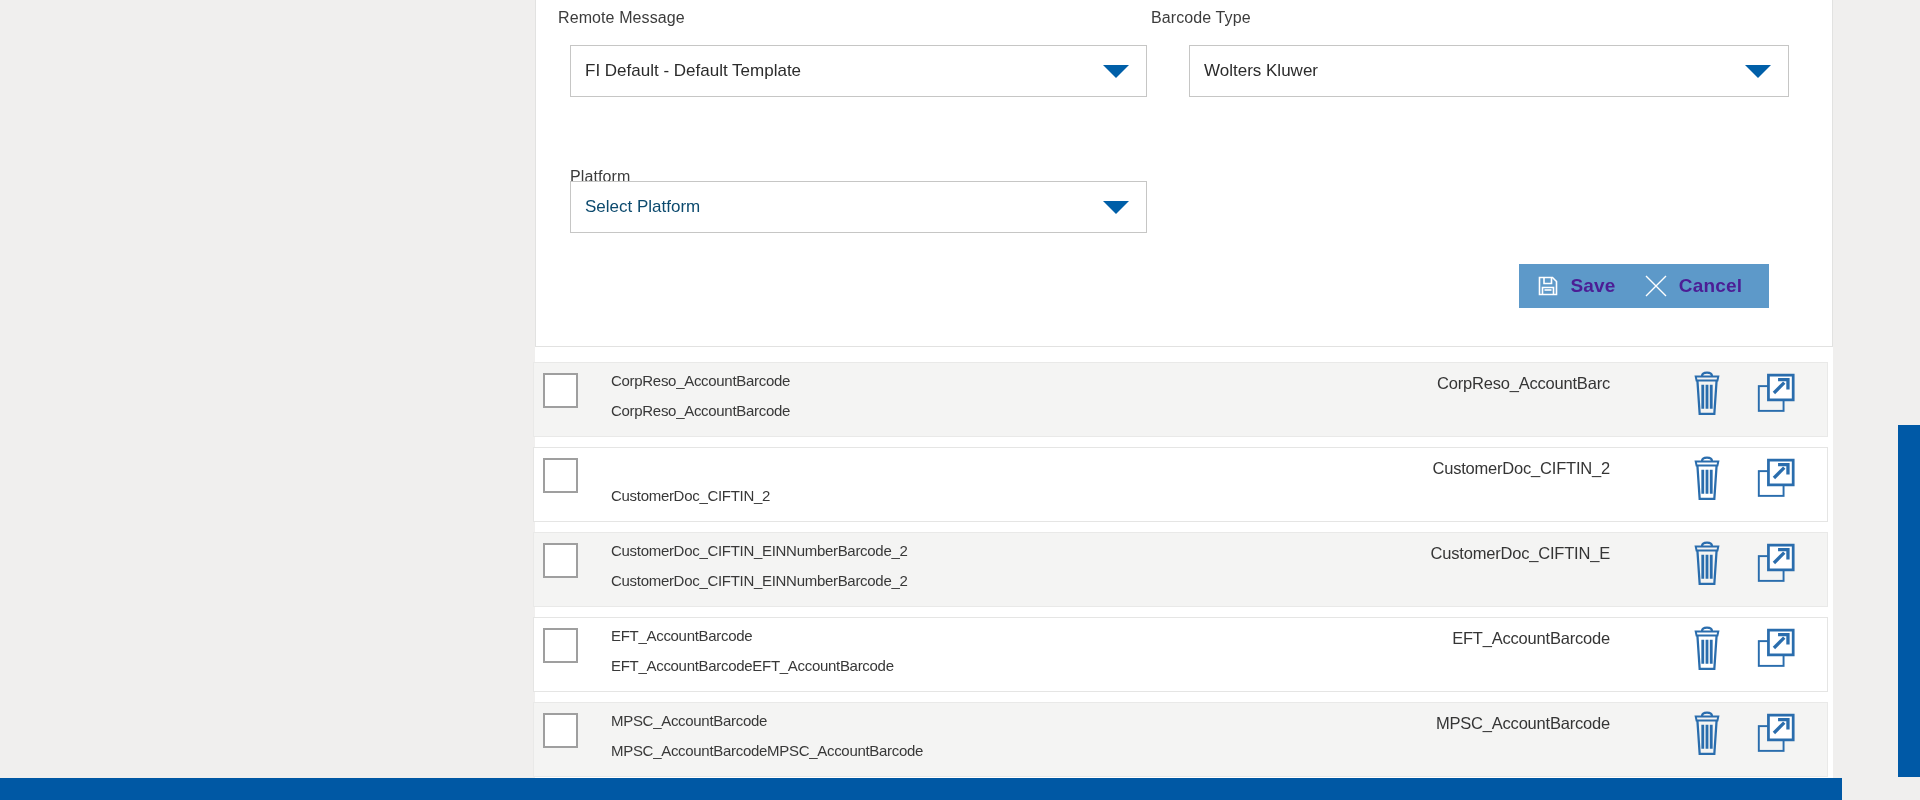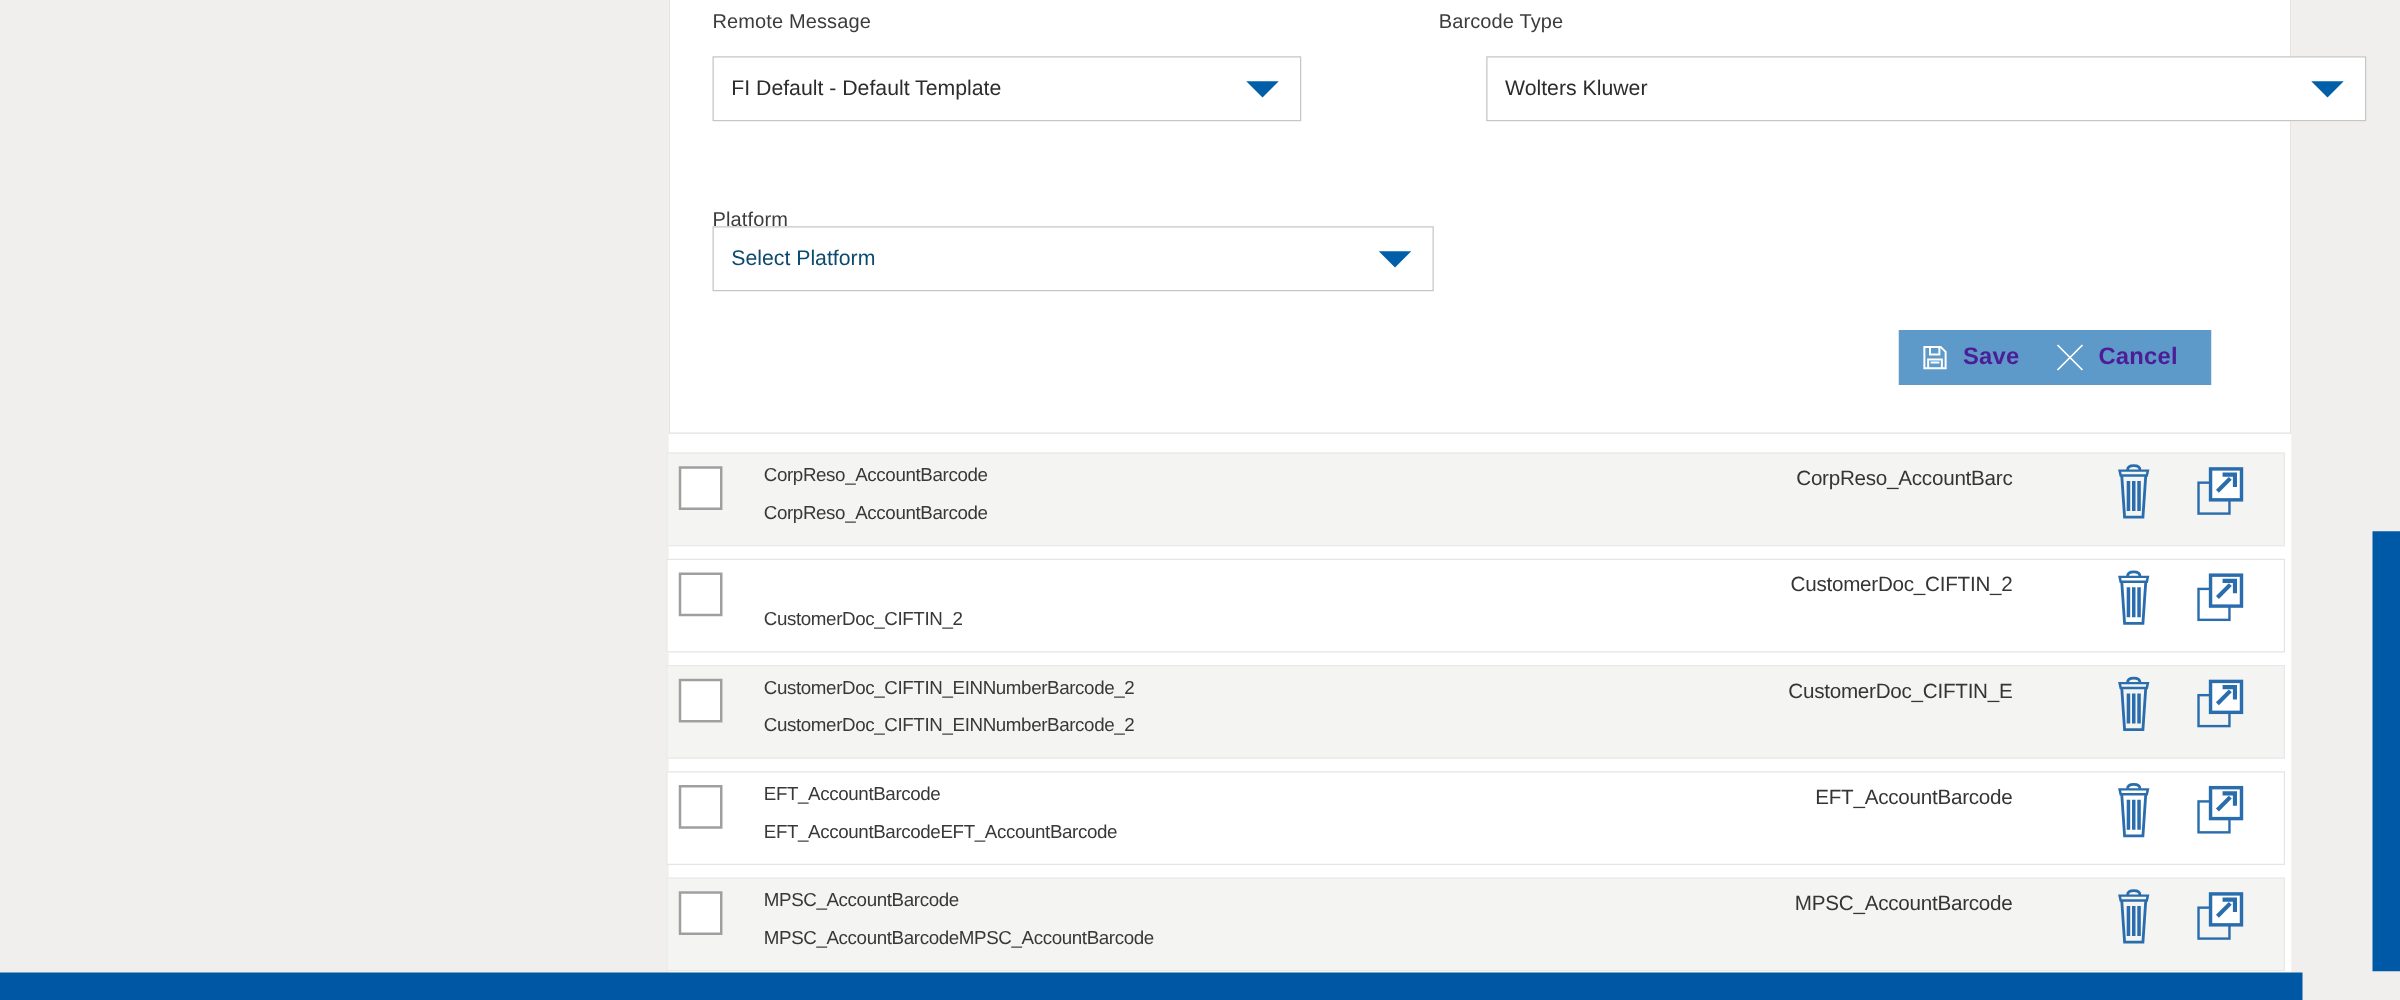--- a/index.html
+++ b/index.html
@@ -94,28 +94,28 @@
     background:#0059a6;
   }
 </style>
 </head>
 <body>
 
 <div class="main-surface"></div>
 
 <div class="form-card">
 
-  <div class="field-label" style="left:34px; top:9px;">Remote Message</div>
-  <div class="dropdown" style="left:34px; top:45px; width:471px;">
+  <div class="field-label" style="left:22px; top:9px;">Remote Message</div>
+  <div class="dropdown" style="left:34px; top:45px; width:577px;">
     <span class="value">FI Default - Default Template</span>
     <span class="caret"></span>
   </div>
 
   <div class="field-label" style="left:615px; top:9px;">Barcode Type</div>
-  <div class="dropdown" style="left:653px; top:45px; width:704px;">
+  <div class="dropdown" style="left:653px; top:45px; width:600px;">
     <span class="value">Wolters Kluwer</span>
     <span class="caret"></span>
   </div>
 
   <div class="field-label" style="left:34px; top:144px;margin-top:24px;">Platform</div>
   <div class="dropdown placeholder" style="left:34px; top:181px; width:577px;">
     <span class="value">Select Platform</span>
     <span class="caret"></span>
   </div>
 

